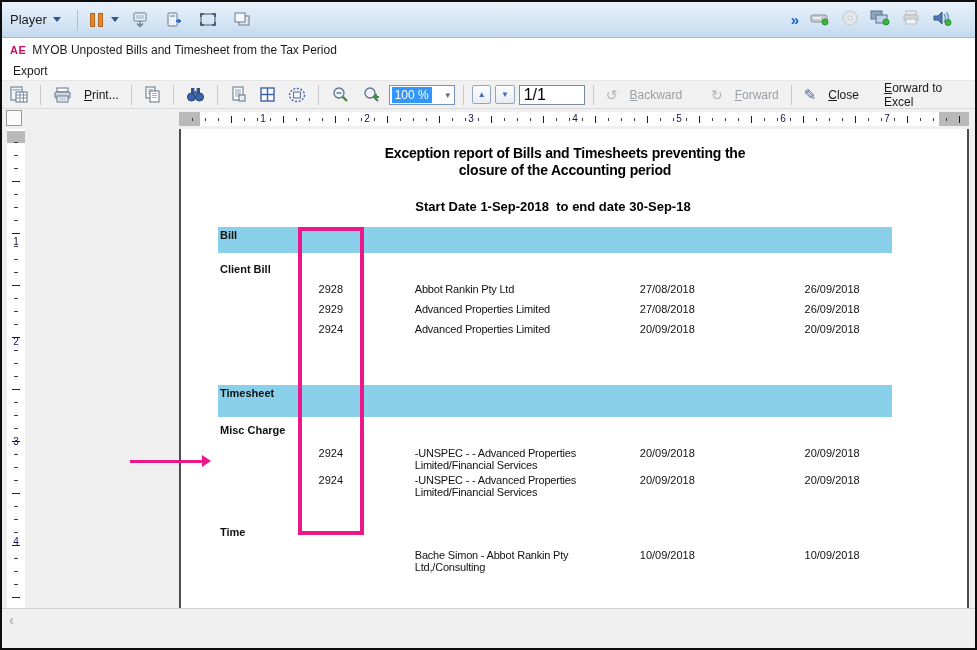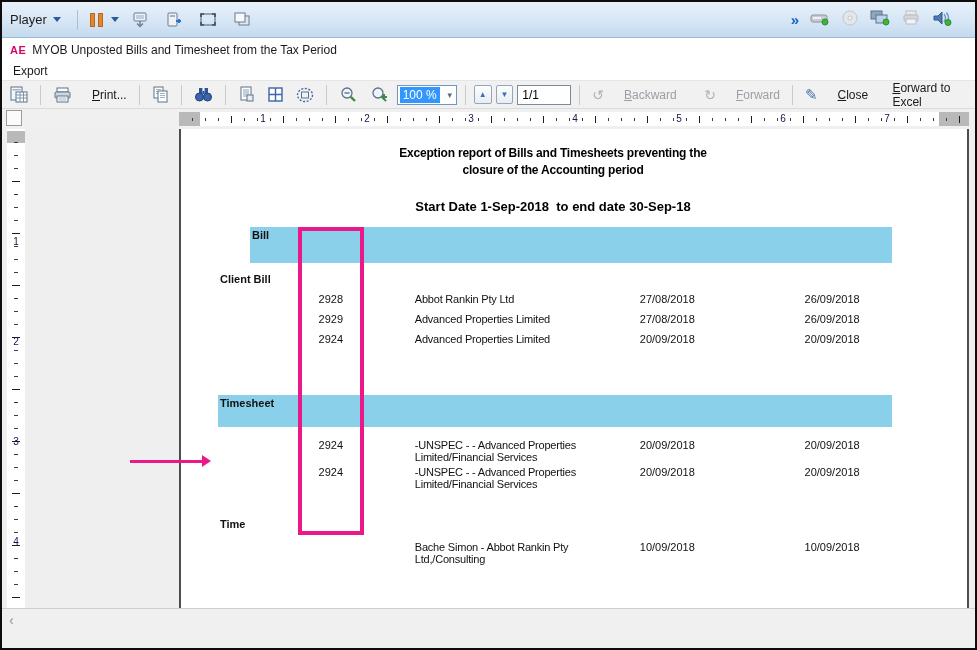--- a/index.html
+++ b/index.html
@@ -34,35 +34,35 @@
   
   .menu-bar { height:19px; flex:0 0 19px; background:#fff; display:flex; align-items:center; padding:0 6px; }
   .menu-item { font-size:12px; color:#1a1a1a; padding:1px 5px; }
   
   .toolbar {
     height:29px; flex:0 0 29px; background:#f1f1f1;
     border-top:1px solid #e6e6e6; border-bottom:1px solid #dadada;
     display:flex; align-items:center; padding:0 4px; gap:4px; font-size:12px; color:#1a1a1a;
   }
   .tb-sep { width:1px; height:20px; background:#c9c9c9; margin:0 4px; flex:0 0 1px; }
-  .tb-btn { display:flex; align-items:center; gap:20px; padding:2px 3px; border:1px solid transparent; }
+  .tb-btn { display:flex; align-items:center; gap:12px; padding:2px 3px; border:1px solid transparent; }
   .tb-btn.disabled { color:#9aa0a6; }
   .combo {
     width:72px; height:20px; border:1px solid #6f96c2; background:#fff;
     display:flex; align-items:center; padding:1px 2px; position:relative;
   }
   .combo .sel { background:var(--selection-blue); color:#fff; font-size:12px; padding:0 3px; line-height:16px; }
   .combo .dd { margin-left:auto; color:#5a6b7d; font-size:9px; padding-right:2px; }
   .nav-btn {
     width:21px; height:19px; border:1px solid #94a6bb; border-radius:2px;
     background:linear-gradient(to bottom,#fdfdfd,#e9edf2);
     display:flex; align-items:center; justify-content:center;
     color:#3c6cc0; font-size:8px;
   }
-  .page-field { width:54px; height:20px; border:1px solid #7a8a9a; background:#fff; font-size:12px; padding:1px 4px; font-family:"Liberation Sans",sans-serif; }
+  .page-field { width:66px; height:20px; border:1px solid #7a8a9a; background:#fff; font-size:16px; padding:1px 4px; font-family:"Liberation Sans",sans-serif; }
   .gray-glyph { color:#b0b4b8; font-size:14px; line-height:1; }
   .pen { color:#4a6fa5; font-size:15px; line-height:1; }
   
   .ruler-row { height:20px; flex:0 0 20px; background:#f0f0f0; position:relative; }
   .corner-box { position:absolute; left:4px; top:1px; width:16px; height:16px; background:#fbfbfb; border:1px solid #9b9b9b; }
   .h-ruler { position:absolute; left:177px; top:3px; width:790px; height:14px; background:#fff; }
   .h-ruler .gseg { position:absolute; top:0; bottom:0; background:#b9b9b9; }
   .h-minor { position:absolute; left:1px; right:0; top:6px; height:3px;
     background:repeating-linear-gradient(to right, transparent 0 12px, #3c3c3c 12px 13px); }
   .h-major { position:absolute; left:1px; right:0; top:4px; height:7px;
@@ -74,36 +74,36 @@
   .v-ruler .gseg { position:absolute; left:0; right:0; top:2px; height:12px; background:#b9b9b9; }
   .v-minor { position:absolute; top:1px; bottom:0; left:7px; width:4px;
     background:repeating-linear-gradient(to bottom, transparent 0 12px, #3c3c3c 12px 13px); }
   .v-major { position:absolute; top:1px; bottom:0; left:5px; width:8px;
     background:repeating-linear-gradient(to bottom, transparent 0 51px, #1e1e1e 51px 52px); }
   .v-num { position:absolute; left:0; width:18px; text-align:center; transform:translateY(-50%); font-size:10px; color:#14144a; }
   .page {
     position:absolute; left:177px; top:0; bottom:0; width:790px;
     background:#fff; border-left:2px solid #4d4d4d; border-right:2px solid #4d4d4d;
   }
-  .rpt-title { position:absolute; top:16px; left:0; width:744px; text-align:center;
-    font-size:12px; font-weight:bold; color:#000; line-height:17px; letter-spacing:-0.2px; }
+  .rpt-title { position:absolute; top:16px; left:12px; width:744px; text-align:center;
+    font-size:14px; font-weight:bold; color:#000; line-height:17px; letter-spacing:-0.2px; }
   .rpt-subtitle { position:absolute; top:70px; left:0; width:744px; text-align:center;
     font-size:13px; font-weight:bold; color:#000; white-space:pre; }
   .rpt-table { position:absolute; left:37px; top:98px; width:674px; font-size:11px; color:#111; }
   .trow { display:flex; align-items:flex-start; }
   .c-group { width:80px; padding:2px 0 0 2px; font-weight:bold; }
   .c-draft { width:66px; text-align:center; padding-top:2px; }
   .c-name  { width:175px; margin-left:51px; padding-top:2px; letter-spacing:-0.2px; }
   .c-inv   { width:130px; margin-left:13px; text-align:center; padding-top:2px; }
   .c-created { width:120px; margin-left:40px; text-align:center; padding-top:2px; white-space:nowrap; }
   .hdr-band { background:var(--header-blue); height:38px; color:#fff; font-weight:bold; align-items:flex-end; padding-bottom:0; }
   .hdr-band > div { padding-bottom:8px; }
   .hdr-band .c-draft { text-align:right; padding-right:4px; }
   .sub-band { background:var(--band-blue); }
-  .band1 { height:36px;margin-left:32px; }
+  .band1 { height:26px; }
   .band2 { height:32px; }
   .grp-row { height:18px; }
   .data-row { height:20px; }
   .data-row2 { min-height:27px; }
   .gap { width:100%; }
   .hl-box {
     position:absolute; left:117px; top:98px; width:66px; height:308px;
     border:4px solid var(--highlight-pink); z-index:5;
   }
   .hl-arrow { position:absolute; top:326px; left:128px; z-index:6; display:flex; align-items:center; }
@@ -380,20 +380,23 @@
           <div class="c-name">Advanced Properties Limited</div>
           <div class="c-inv">20/09/2018</div>
           <div class="c-created">20/09/2018</div>
         </div>
         <div class="gap" style="height:44px;"></div>
 
         <div class="trow sub-band band2">
           <div class="c-group">Timesheet</div>
         </div>
         <div class="gap" style="height:5px;"></div>
+        <div class="trow grp-row">
+          <div class="c-group">Misc Charge</div>
+        </div>
         <div class="gap" style="height:5px;"></div>
         <div class="trow data-row2">
           <div class="c-group"></div>
           <div class="c-draft">2924</div>
           <div class="c-name">-UNSPEC - - Advanced Properties Limited/Financial Services</div>
           <div class="c-inv">20/09/2018</div>
           <div class="c-created">20/09/2018</div>
         </div>
         <div class="trow data-row2">
           <div class="c-group"></div>

